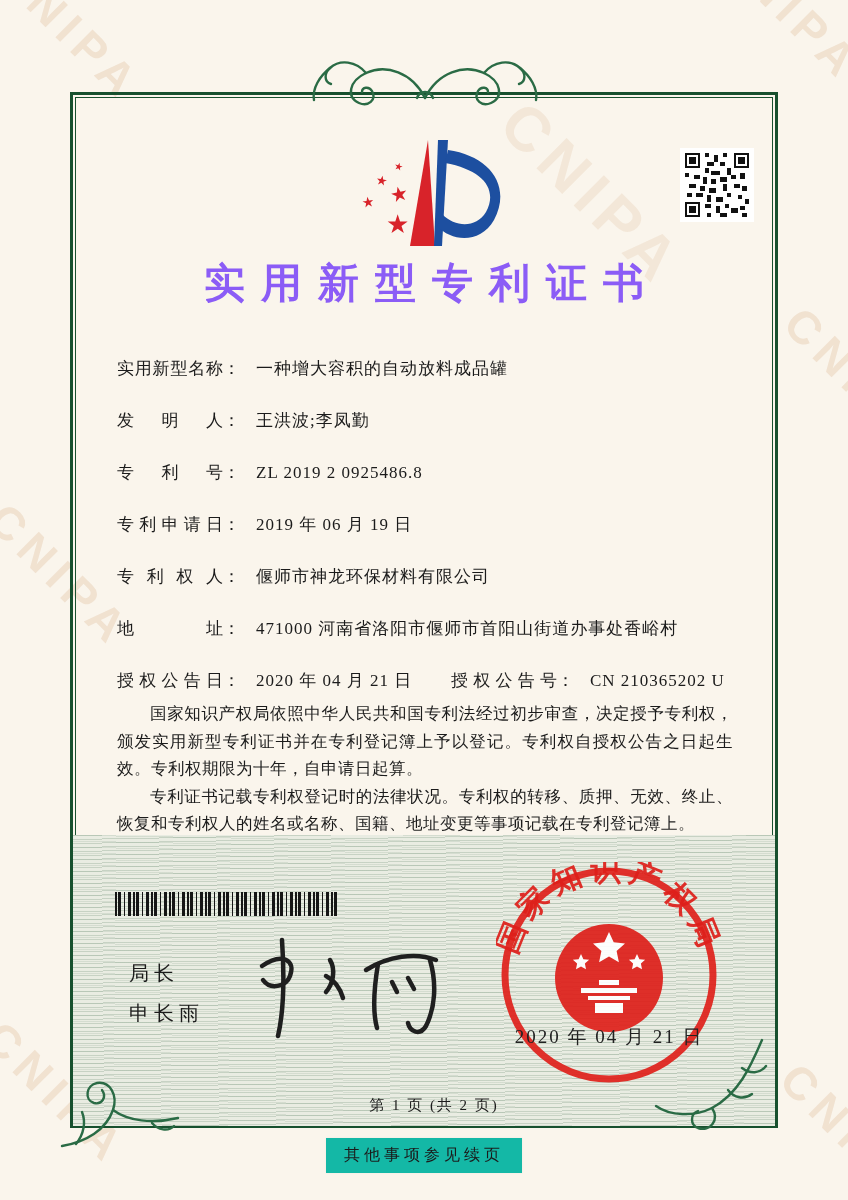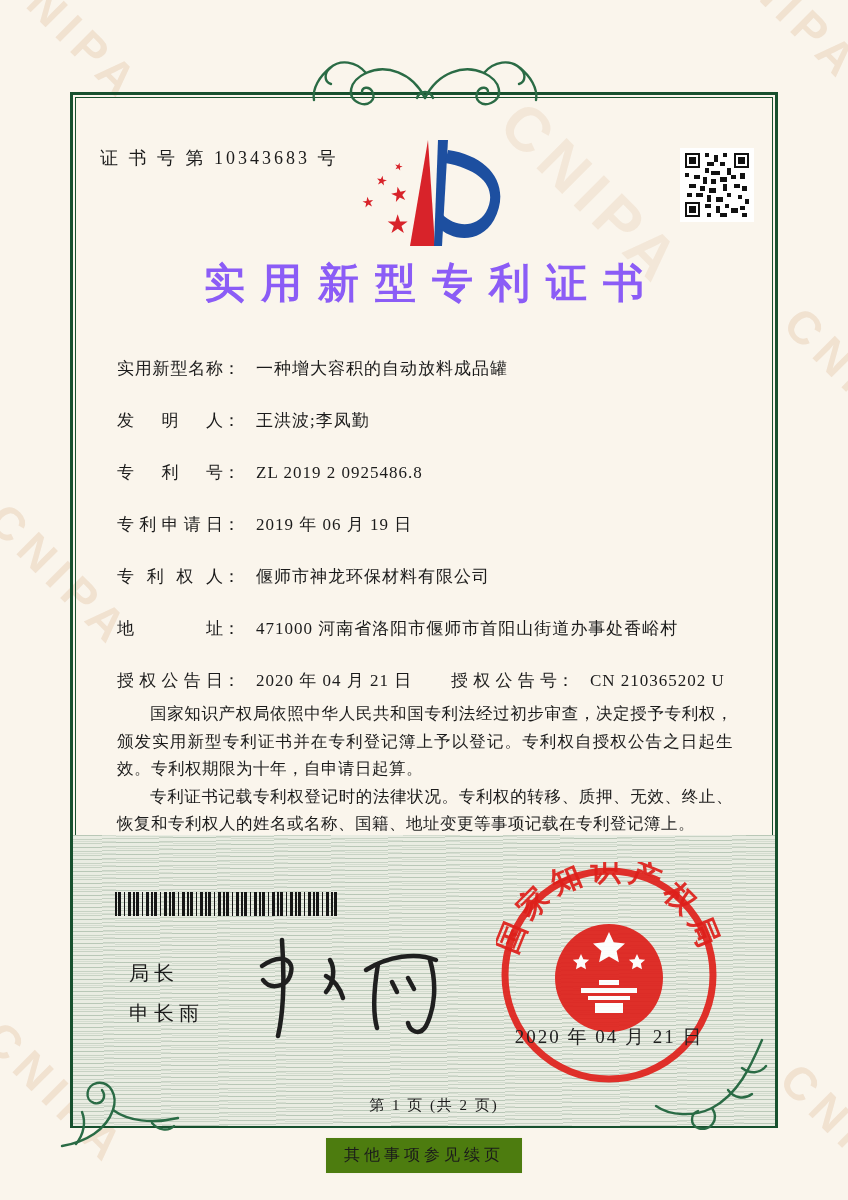--- a/index.html
+++ b/index.html
@@ -75,21 +75,21 @@
   .seal-date {
     position:absolute; left:0; top:162px; width:226px; text-align:center;
     font-size:19px; color:#222; letter-spacing:2px; white-space:nowrap;
   }
   .page-num {
     position:absolute; left:70px; top:1096px; width:708px; text-align:center;
     font-size:15px; letter-spacing:2px;padding-left:20px;
   }
   .footer-note {
     position:absolute; left:50%; transform:translateX(-50%); top:1138px;
-    background:#4d7c0f; padding:7px 18px; font-size:16px; letter-spacing:4px;
+    background:#14b8a6; padding:7px 18px; font-size:16px; letter-spacing:4px;
     box-shadow:0 0 2px rgba(0,0,0,0.06);
   }
   .ornament { position:absolute; pointer-events:none; }
 </style>
 </head>
 <body>
 
 <div class="page">
 
   <span class="wm" style="left:-20px; top:2px; font-size:46px;">CNIPA</span>
@@ -129,21 +129,20 @@
 
   <svg class="ornament" style="left:650px; top:1034px;" width="120" height="100" viewBox="0 0 120 100">
     <g fill="none" stroke="#2a6b45" stroke-width="2.4" stroke-linecap="round">
       <path d="M112,6 C100,34 88,60 62,74 C44,83 20,82 6,72"></path>
       <path d="M62,74 C70,86 60,98 48,94 C40,91 40,80 48,77"></path>
       <path d="M92,34 C100,40 110,40 116,32"></path>
       <path d="M78,56 C84,64 94,66 102,60"></path>
     </g>
   </svg>
 
-  <div class="cert-no">证 书 号 第 10343683 号</div>
 
   <div class="logo">
     <svg width="180" height="122" viewBox="0 0 180 122">
       <path d="M90,6 L97,112 L72,112 Z" fill="#d8232a"></path>
       <path d="M100,6 L110,6 L104,112 L96,112 Z" fill="#1d4fa0"></path>
       <path d="M110,16 C152,22 174,52 156,86 C142,110 114,108 99,92 L104,80 C118,94 138,94 148,78 C160,56 146,36 107,29 Z" fill="#1d4fa0"></path>
     </svg>
     <span class="star" style="left:48px; top:78px; font-size:26px;">★</span>
     <span class="star" style="left:52px; top:50px; font-size:20px; transform:rotate(-12deg);">★</span>
     <span class="star" style="left:38px; top:40px; font-size:13px; transform:rotate(10deg);">★</span>

